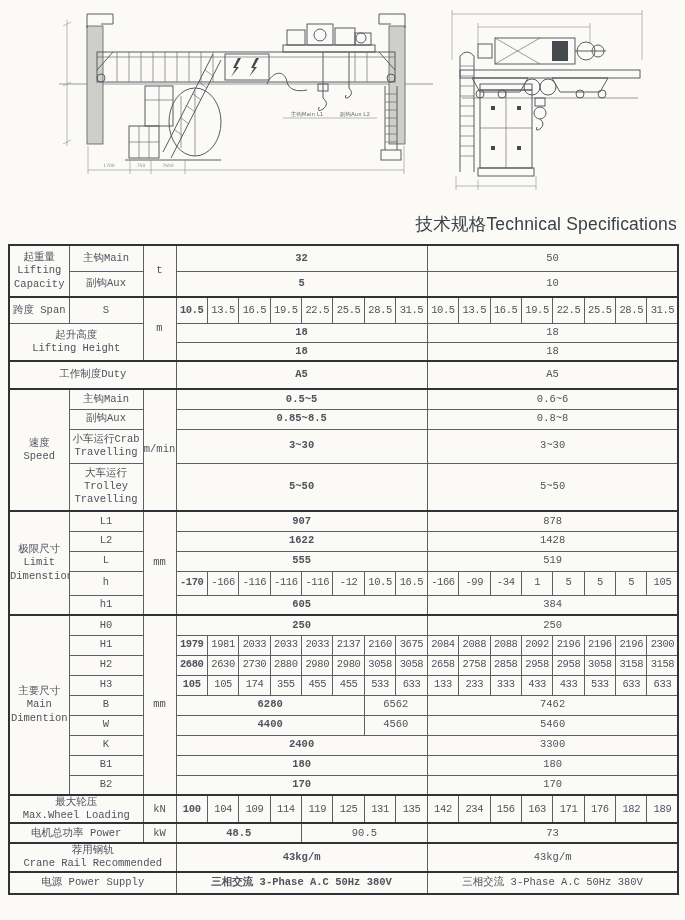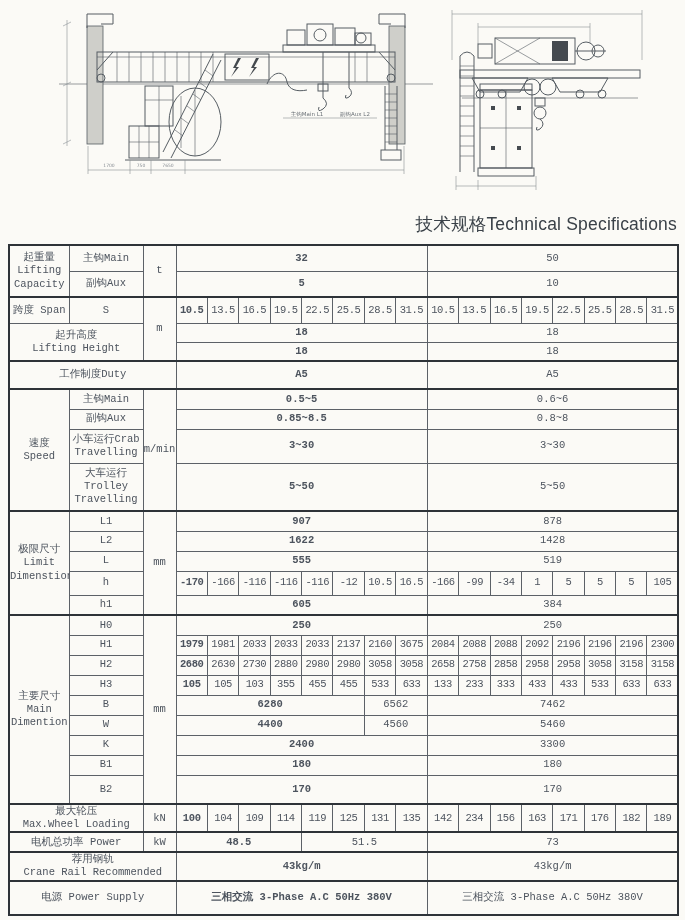--- a/index.html
+++ b/index.html
@@ -430,21 +430,21 @@
         <td class="n">2958</td>
         <td class="n">2958</td>
         <td class="n">3058</td>
         <td class="n">3158</td>
         <td class="n">3158</td>
       </tr>
       <tr style="height: 20px;">
         <td class="s">H3</td>
         <td class="n st">105</td>
         <td class="n">105</td>
-        <td class="n">103</td>
+        <td class="n">174</td>
         <td class="n">355</td>
         <td class="n">455</td>
         <td class="n">455</td>
         <td class="n">533</td>
         <td class="n">633</td>
         <td class="n md">133</td>
         <td class="n">233</td>
         <td class="n">333</td>
         <td class="n">433</td>
         <td class="n">433</td>
@@ -467,21 +467,21 @@
       <tr style="height: 20px;">
         <td class="s">K</td>
         <td colspan="8" class="v st">2400</td>
         <td colspan="8" class="v md">3300</td>
       </tr>
       <tr style="height: 20px;">
         <td class="s">B1</td>
         <td colspan="8" class="v st">180</td>
         <td colspan="8" class="v md">180</td>
       </tr>
-      <tr style="height: 29px; margin-top: 40px;">
+      <tr style="height: 20px; margin-top: 40px;">
         <td class="s">B2</td>
         <td colspan="8" class="v st">170</td>
         <td colspan="8" class="v md">170</td>
       </tr>
       <tr class="sec" style="height: 22px;">
         <td colspan="2" class="g">最大轮压
 Max.Wheel Loading</td>
         <td class="u">kN</td>
         <td class="n st">100</td>
         <td class="n">104</td>
@@ -497,28 +497,28 @@
         <td class="n">163</td>
         <td class="n">171</td>
         <td class="n">176</td>
         <td class="n">182</td>
         <td class="n">189</td>
       </tr>
       <tr class="sec" style="height: 20px;">
         <td colspan="2" class="g">电机总功率 Power</td>
         <td class="u">kW</td>
         <td colspan="4" class="v st">48.5</td>
-        <td colspan="4" class="v">51.5</td>
+        <td colspan="4" class="v">90.5</td>
         <td colspan="8" class="v md">73</td>
       </tr>
       <tr class="sec" style="height: 24px;">
         <td colspan="3" class="g">荐用钢轨
 Crane Rail Recommended</td>
         <td colspan="8" class="v st">43kg/m</td>
         <td colspan="8" class="v md">43kg/m</td>
       </tr>
-      <tr class="sec" style="height: 34px;">
+      <tr class="sec" style="height: 22px;">
         <td colspan="3" class="g">电源 Power Supply</td>
         <td colspan="8" class="v st">三相交流 3-Phase A.C 50Hz  380V</td>
         <td colspan="8" class="v md">三相交流 3-Phase A.C 50Hz  380V</td>
       </tr>
     </tbody>
 </table>
 
 </body></html>

